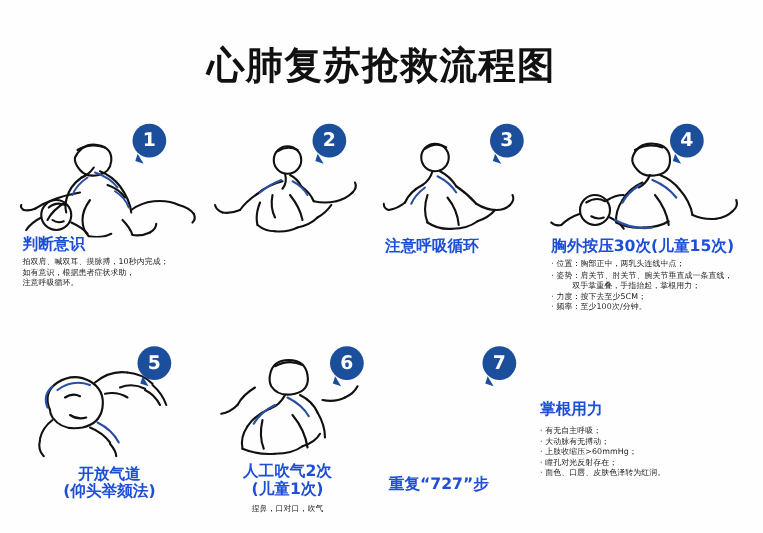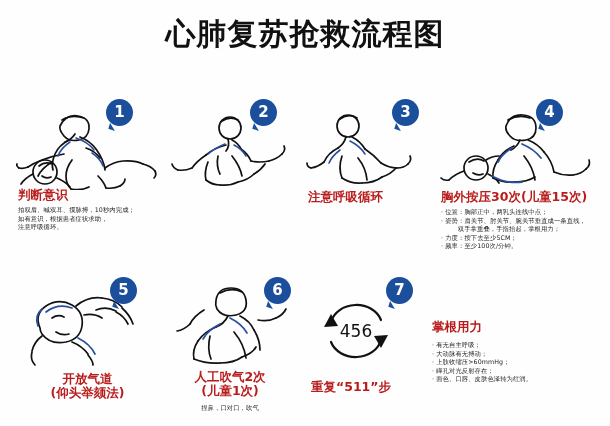--- a/index.html
+++ b/index.html
@@ -16,21 +16,21 @@
   }
   #poster {
     position: relative;
     width: 610px;
     height: 426px;
     background: #fefefe;
   }
   
   .title {
     position: absolute;
-    top: 14px;
+    top: 32px;
     left: 0;
     width: 610px;
     text-align: center;
     font-size: 30px;
     font-weight: bold;
     color: #111111;
     letter-spacing: 1px;
     font-family: "DejaVu Sans", "Liberation Sans", sans-serif;
   }
   
@@ -55,21 +55,21 @@
     width: 0;
     height: 0;
     border-left: 7px solid #1b4f9c;
     border-top: 6px solid transparent;
     border-bottom: 0 solid transparent;
     transform: rotate(18deg);
   }
   
   .step-title {
     position: absolute;
-    color: #b91c1c;
+    color: #1d4ed8;
     font-weight: bold;
     font-size: 12.5px;
     line-height: 14px;
     white-space: nowrap;
   }
   .step-title.center {
     text-align: center;
     white-space: normal;
   }
   .step-body {
@@ -317,33 +317,22 @@
   </div>
   <div class="badge" style="left:264px; top:277px;">6</div>
   <div class="step-title center" style="left:155px; top:370px; width:150px;">
     <div>人工吹气2次</div>
     <div>(儿童1次)</div>
   </div>
   <div class="step-body center" style="left:155px; top:404px; width:150px;">
     <div>捏鼻，口对口，吹气</div>
   </div>
 
-  <div class="loop" style="left:318px; top:300px; width:76px; height:62px;">
-    <svg width="76" height="62" viewBox="0 0 76 62">
-      <g fill="none" stroke="#111" stroke-width="2.2" stroke-linecap="round">
-        <path d="M13 22 a26 22 0 0 1 50 -2"></path>
-        <path d="M63 40 a26 22 0 0 1 -50 2"></path>
-      </g>
-      <polygon points="13,14 6,27 20,26" fill="#111"></polygon>
-      <polygon points="63,48 70,35 56,36" fill="#111"></polygon>
-    </svg>
-    <div class="loop-number">456</div>
-  </div>
   <div class="badge" style="left:386px; top:277px;">7</div>
-  <div class="step-title" style="left:311px; top:380px;">重复“511”步</div>
+  <div class="step-title" style="left:311px; top:380px;">重复“727”步</div>
 
   <div class="step-title" style="left:432px; top:320px;">掌根用力</div>
   <div class="step-body" style="left:432px; top:341px;">
     <div>· 有无自主呼吸；</div>
     <div>· 大动脉有无搏动；</div>
     <div>· 上肢收缩压&gt;60mmHg；</div>
     <div>· 瞳孔对光反射存在；</div>
     <div>· 面色、口唇、皮肤色泽转为红润。</div>
   </div>
 

